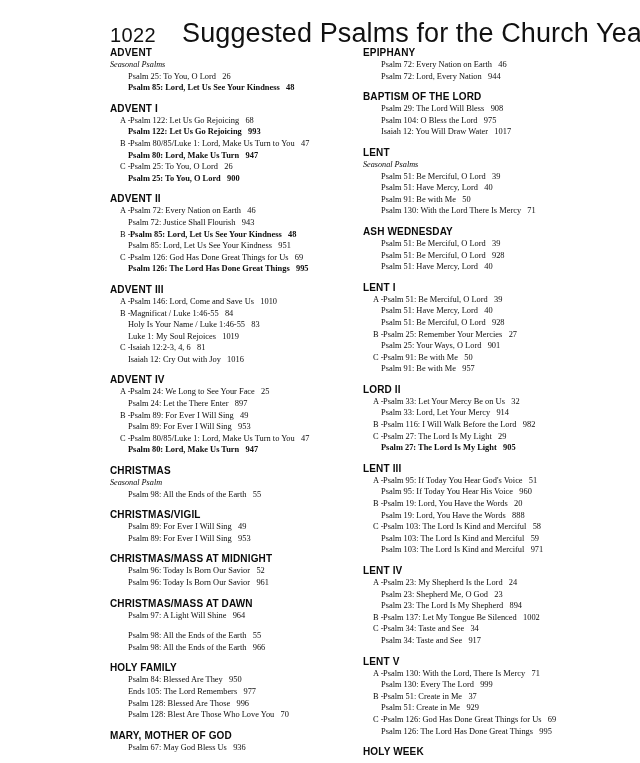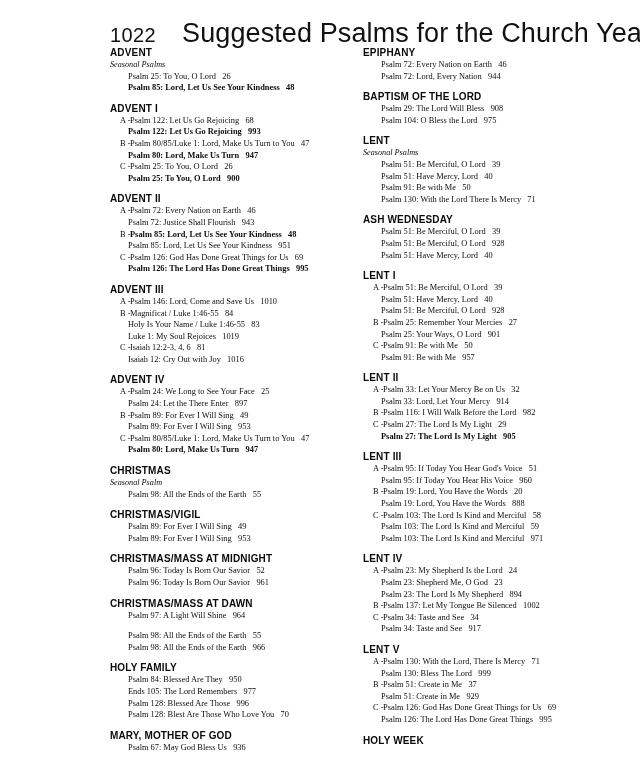--- a/index.html
+++ b/index.html
@@ -308,20 +308,23 @@
           </div>
         </div>
         <div class="section">
           <div class="section-title">BAPTISM OF THE LORD</div>
           <div class="entry plain">
             <span class="entry-body"><span class="entry-text">Psalm 29: The Lord Will Bless</span>&nbsp;&nbsp; <span class="entry-num">908</span></span>
           </div>
           <div class="entry plain">
             <span class="entry-body"><span class="entry-text">Psalm 104: O Bless the Lord</span>&nbsp;&nbsp; <span class="entry-num">975</span></span>
           </div>
+          <div class="entry plain">
+            <span class="entry-body"><span class="entry-text">Isaiah 12: You Will Draw Water</span>&nbsp;&nbsp; <span class="entry-num">1017</span></span>
+          </div>
         </div>
         <div class="section">
           <div class="section-title">LENT</div>
           <div class="section-sub">Seasonal Psalms</div>
           <div class="entry plain">
             <span class="entry-body"><span class="entry-text">Psalm 51: Be Merciful, O Lord</span>&nbsp;&nbsp; <span class="entry-num">39</span></span>
           </div>
           <div class="entry plain">
             <span class="entry-body"><span class="entry-text">Psalm 51: Have Mercy, Lord</span>&nbsp;&nbsp; <span class="entry-num">40</span></span>
           </div>
@@ -365,21 +368,21 @@
           </div>
           <div class="entry">
             <span class="entry-letter">C -</span>
             <span class="entry-body"><span class="entry-text">Psalm 91: Be with Me</span>&nbsp;&nbsp; <span class="entry-num">50</span></span>
           </div>
           <div class="entry plain">
             <span class="entry-body"><span class="entry-text">Psalm 91: Be with Me</span>&nbsp;&nbsp; <span class="entry-num">957</span></span>
           </div>
         </div>
         <div class="section">
-          <div class="section-title">LENT II</div>
+          <div class="section-title">LORD II</div>
           <div class="entry">
             <span class="entry-letter">A -</span>
             <span class="entry-body"><span class="entry-text">Psalm 33: Let Your Mercy Be on Us</span>&nbsp;&nbsp; <span class="entry-num">32</span></span>
           </div>
           <div class="entry plain">
             <span class="entry-body"><span class="entry-text">Psalm 33: Lord, Let Your Mercy</span>&nbsp;&nbsp; <span class="entry-num">914</span></span>
           </div>
           <div class="entry">
             <span class="entry-letter">B -</span>
             <span class="entry-body"><span class="entry-text">Psalm 116: I Will Walk Before the Lord</span>&nbsp;&nbsp; <span class="entry-num">982</span></span>
@@ -443,21 +446,21 @@
             <span class="entry-body"><span class="entry-text">Psalm 34: Taste and See</span>&nbsp;&nbsp; <span class="entry-num">917</span></span>
           </div>
         </div>
         <div class="section">
           <div class="section-title">LENT V</div>
           <div class="entry">
             <span class="entry-letter">A -</span>
             <span class="entry-body"><span class="entry-text">Psalm 130: With the Lord, There Is Mercy</span>&nbsp;&nbsp; <span class="entry-num">71</span></span>
           </div>
           <div class="entry plain">
-            <span class="entry-body"><span class="entry-text">Psalm 130: Bless The Lord</span>&nbsp;&nbsp; <span class="entry-num">999</span></span>
+            <span class="entry-body"><span class="entry-text">Psalm 130: Every The Lord</span>&nbsp;&nbsp; <span class="entry-num">999</span></span>
           </div>
           <div class="entry">
             <span class="entry-letter">B -</span>
             <span class="entry-body"><span class="entry-text">Psalm 51: Create in Me</span>&nbsp;&nbsp; <span class="entry-num">37</span></span>
           </div>
           <div class="entry plain">
             <span class="entry-body"><span class="entry-text">Psalm 51: Create in Me</span>&nbsp;&nbsp; <span class="entry-num">929</span></span>
           </div>
           <div class="entry">
             <span class="entry-letter">C -</span>

